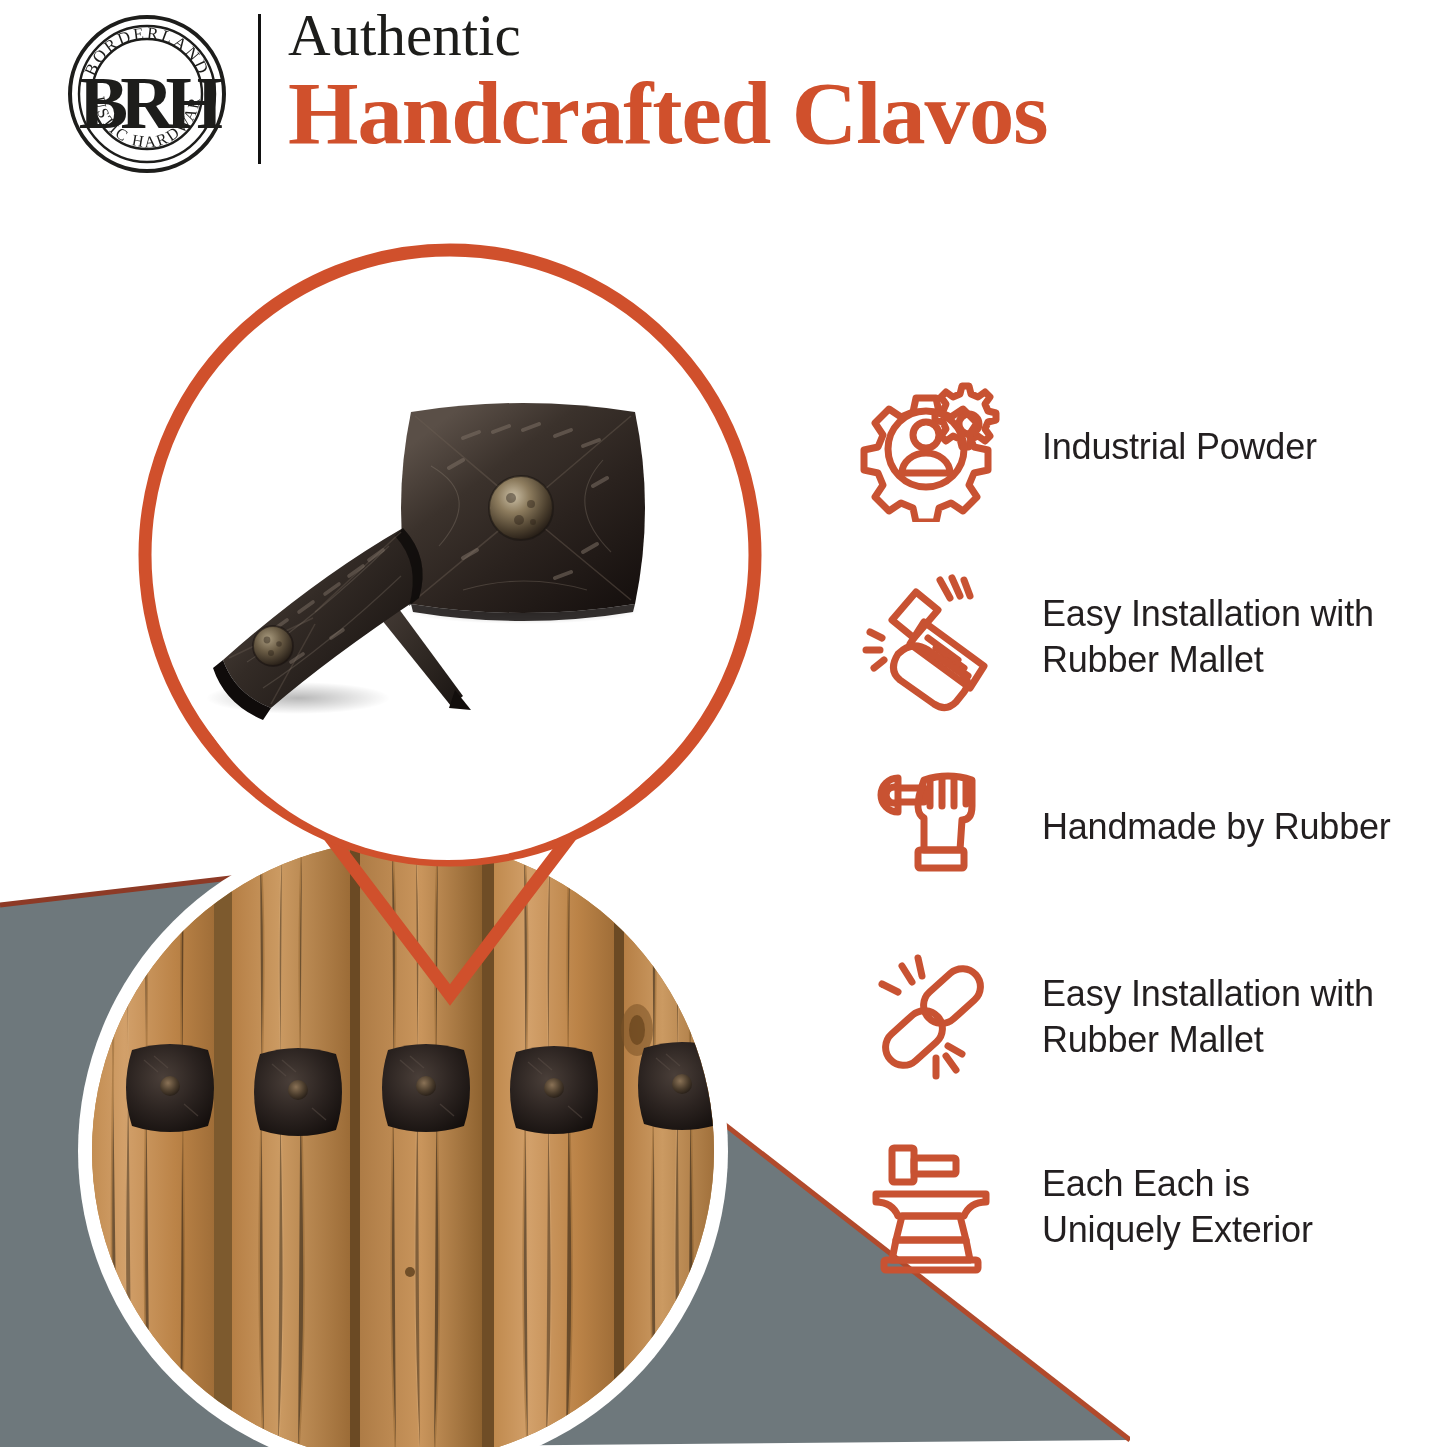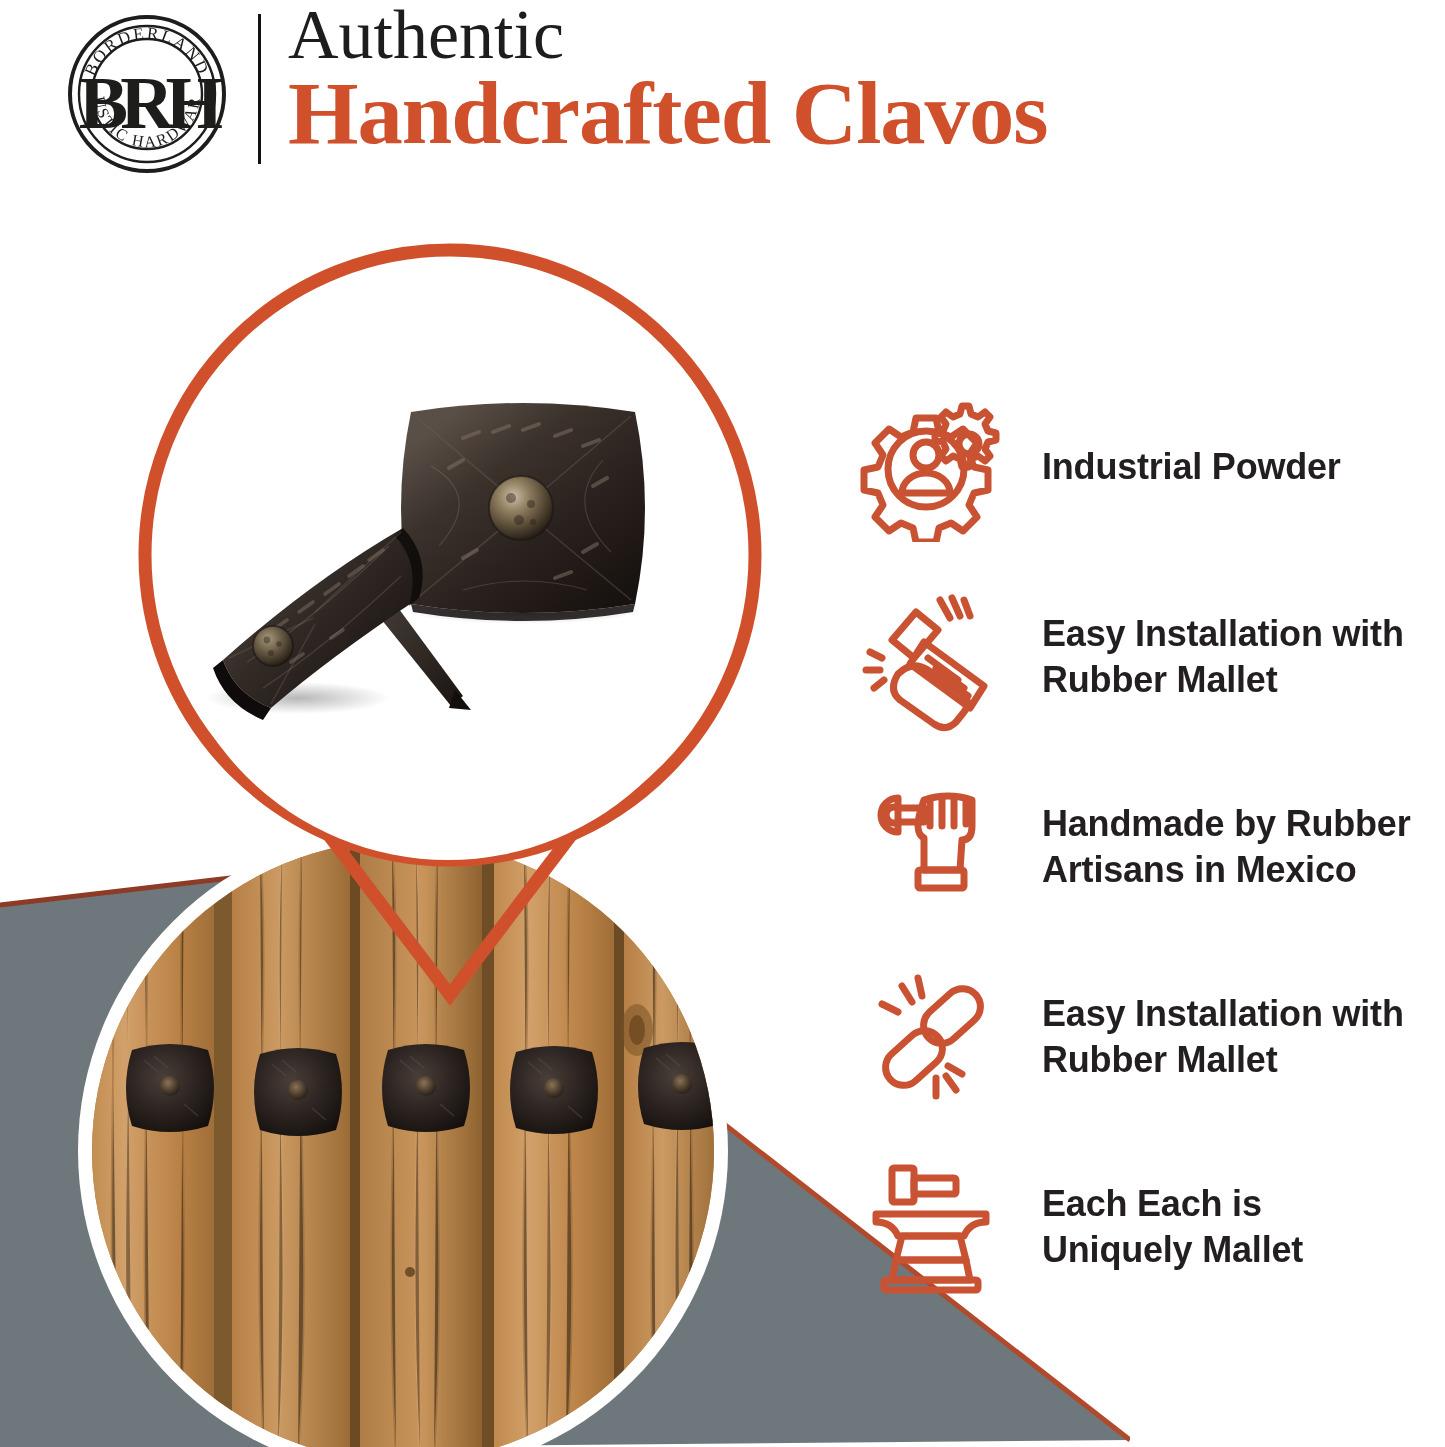--- a/index.html
+++ b/index.html
@@ -35,21 +35,21 @@
     width: 3px; height: 150px;
     background: #111111;
   }
   #header-text {
     position: absolute;
     left: 288px; top: 2px;
     width: 1140px;
   }
   #title-line1 {
     font-family: "Liberation Serif", serif;
-    font-size: 70px;
+    font-size: 59px;
     line-height: 66px;
     color: #1d1d1b;
     letter-spacing: 0px;
     font-weight: 400;
   }
   #title-line2 {
     font-family: "Liberation Serif", serif;
     font-size: 88px;
     line-height: 92px;
     color: #d0502c;
@@ -95,23 +95,22 @@
     position: absolute;
     left: 92px; top: 840px;
     width: 622px; height: 622px;
     border-radius: 50%;
     overflow: hidden;
   }
 
   
   #features {
     position: absolute;
-    left: 858px; top: 372px;
+    left: 858px; top: 352px;
     width: 588px;
-    font-weight: bold;
   }
   .feature-row {
     position: relative;
     display: flex;
     align-items: center;
     height: 190px;
   }
   .feature-icon {
     flex: 0 0 auto;
     width: 150px;
@@ -499,21 +498,20 @@
             <path d="M108 30 L108 52"></path>
 
             <path d="M66 28 q24-8 48 0 l0 26 q0 14 -10 14 l-2 30 -36 0 0-32 q-12-6 0-38 Z"></path>
 
             <rect x="60" y="98" width="46" height="18" rx="2"></rect>
           </g>
         </svg>
       </div>
       <div class="feature-text">
         <div>Handmade by Rubber</div>
-        <div>Artisans in Mexico</div>
       </div>
     </div>
 
     <div class="feature-row">
       <div class="feature-icon">
         <svg viewBox="0 0 150 150" width="150" height="150">
           <g fill="none" stroke="#c85232" stroke-width="7" stroke-linejoin="round" stroke-linecap="round">
 
             <g transform="rotate(-42 94 54)">
               <rect x="62" y="36" width="64" height="36" rx="18"></rect>
@@ -553,19 +551,19 @@
             <path d="M44 84 L102 84 L108 108 L38 108 Z"></path>
 
             <path d="M38 108 L108 108 L112 128 L34 128 Z"></path>
 
             <rect x="26" y="128" width="94" height="10" rx="2"></rect>
           </g>
         </svg>
       </div>
       <div class="feature-text">
         <div>Each Each is</div>
-        <div>Uniquely Mallet</div>
+        <div>Uniquely Exterior</div>
       </div>
     </div>
 
   </div>
 
 </div>
 
 </body></html>

